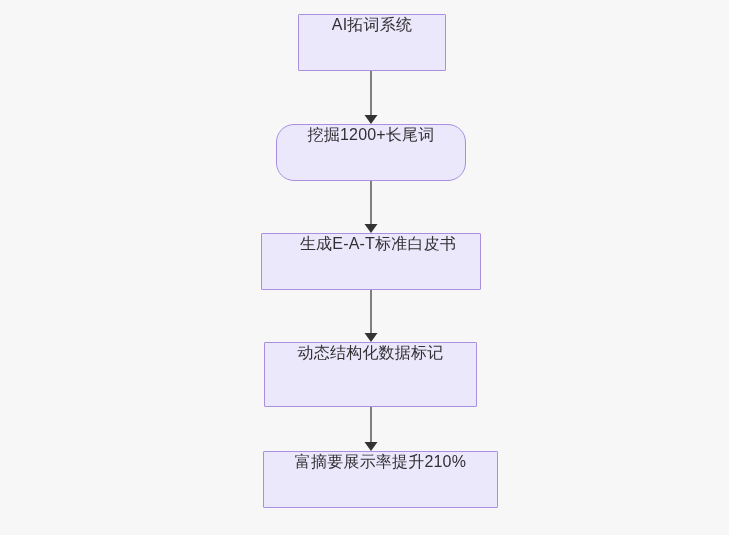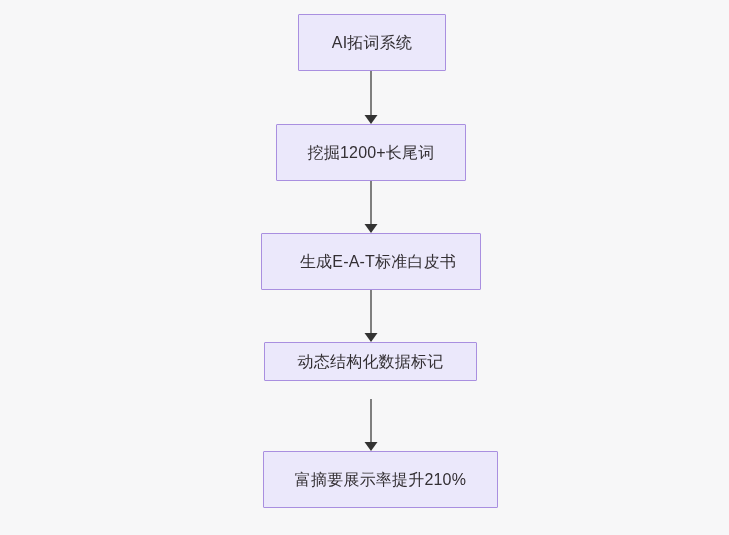--- a/index.html
+++ b/index.html
@@ -18,21 +18,21 @@
     width: 729px;
     height: 535px;
   }
   .node {
     position: absolute;
     box-sizing: border-box;
     background: #ebe8fb;
     border: 1.4px solid #a98fe0;
     border-radius: 1px;
     display: flex;
-    align-items: center;
+    align-items: flex-start;
     justify-content: center;
     color: #332f33;
     font-size: 16px;
     line-height: 1.2;
     letter-spacing: 0.2px;
     white-space: nowrap;
     user-select: none;
   }
   .node-label {
     display: block;
@@ -83,25 +83,25 @@
     </div>
     <div class="edge" style="left: 0px; top: 0px;">
       <svg width="729" height="535">
         <line class="edge-line" x1="371" y1="399" x2="371" y2="443" stroke="#7f7f7f"></line>
         <polygon class="edge-head" points="364.5,442 377.5,442 371,451" fill="#333333"></polygon>
       </svg>
     </div>
     <div class="node" style="left: 298px; top: 14px; width: 148px; height: 57px; background: rgb(235, 232, 251); border-color: rgb(169, 143, 224); color: rgb(51, 47, 51);">
       <span class="node-label">AI拓词系统</span>
     </div>
-    <div class="node" style="left: 276px; top: 124px; width: 190px; height: 57px; background: rgb(235, 232, 251); border-color: rgb(169, 143, 224); color: rgb(51, 47, 51);">
+    <div class="node" style="left: 276px; top: 124px; width: 190px; height: 57px; background: rgb(235, 232, 251); border-color: rgb(169, 143, 224); color: rgb(51, 47, 51); border-radius: 18px;">
       <span class="node-label">挖掘1200+长尾词</span>
     </div>
     <div class="node" style="left: 261px; top: 233px; width: 220px; height: 57px; background: rgb(235, 232, 251); border-color: rgb(169, 143, 224); color: rgb(51, 47, 51); padding-left: 14px;">
       <span class="node-label">生成E-A-T标准白皮书</span>
     </div>
-    <div class="node" style="left: 264px; top: 342px; width: 213px; height: 39px; background: rgb(235, 232, 251); border-color: rgb(169, 143, 224); color: rgb(51, 47, 51);">
+    <div class="node" style="left: 264px; top: 342px; width: 213px; height: 65px; background: rgb(235, 232, 251); border-color: rgb(169, 143, 224); color: rgb(51, 47, 51);">
       <span class="node-label">动态结构化数据标记</span>
     </div>
     <div class="node" style="left: 254px; top: 451px; width: 235px; height: 57px; background: rgb(235, 232, 251); border-color: rgb(169, 143, 224); color: rgb(51, 47, 51); margin-left: 9px;">
       <span class="node-label">富摘要展示率提升210%</span>
     </div>
   </div>
 
 </body></html>

